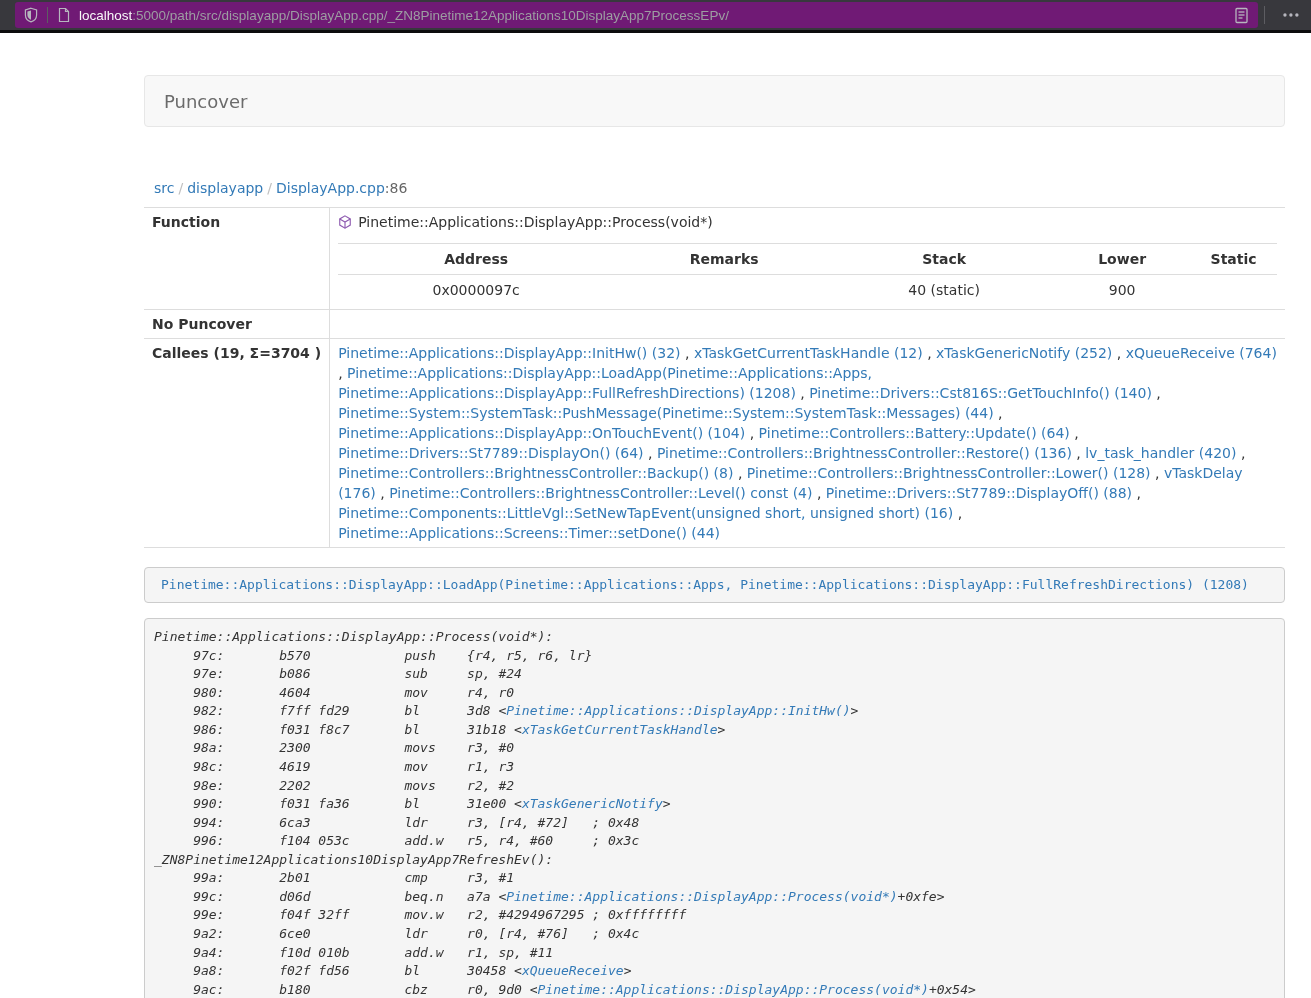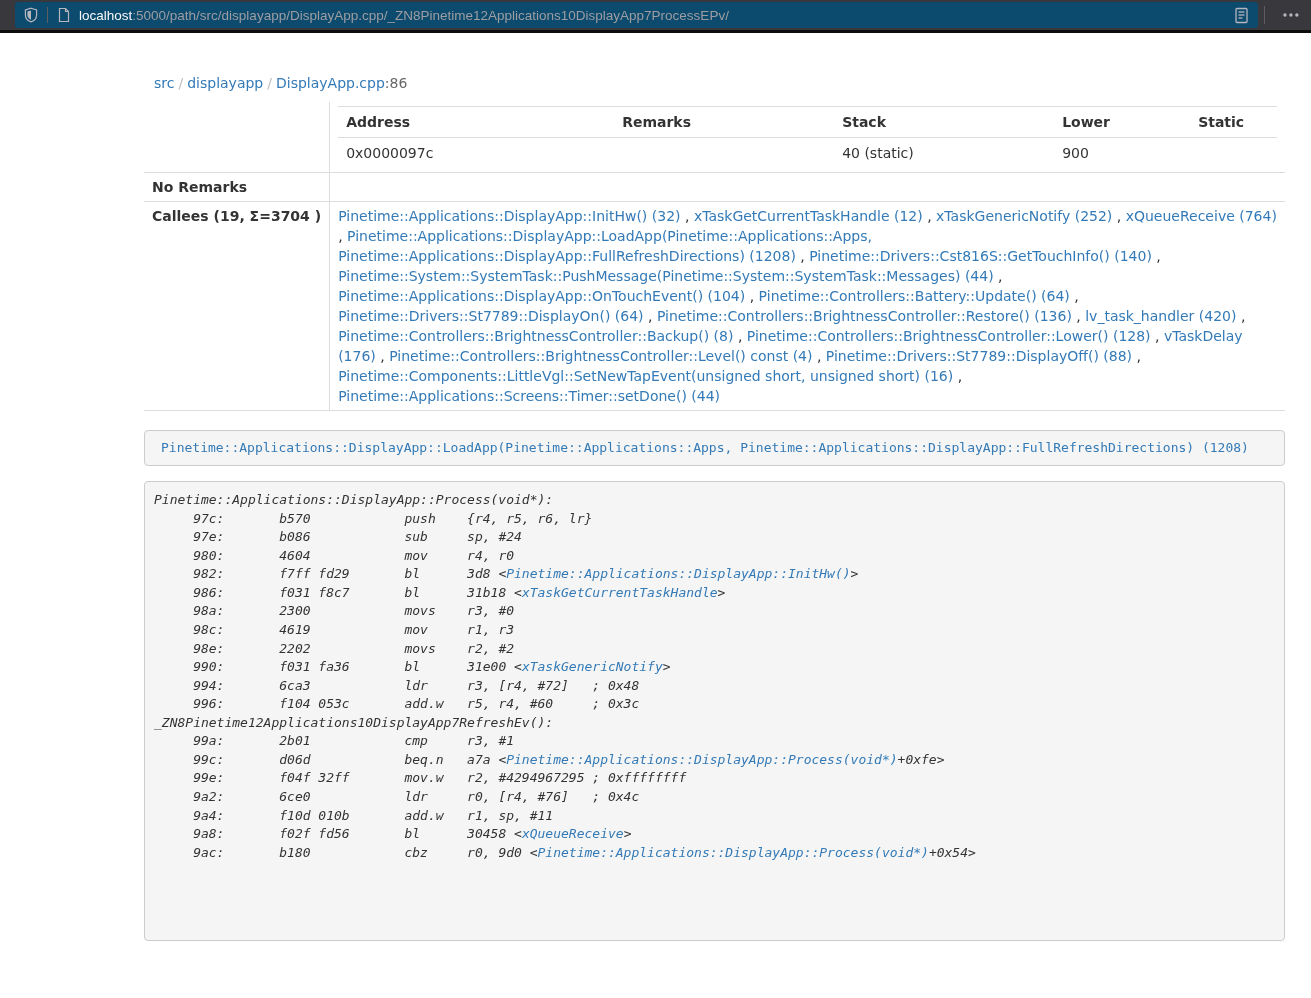--- a/index.html
+++ b/index.html
@@ -11,21 +11,21 @@
     color:#333;
   }
   
   .toolbar {
     height:33px; background:#38383d;
     border-bottom:3px solid #0c0c0d;
     display:flex; align-items:center;
   }
   .urlbar {
     margin-left:15px; width:1253px; height:26px;
-    background:#0c4a6e; border-radius:3px;
+    background:#701a75; border-radius:3px;
     display:flex; align-items:center;
   }
   .urlbar svg { flex:0 0 auto; }
   .u-shield { margin:0 6px 0 8px; }
   .vdiv { width:1px; height:16px; background:#5d5d62; margin:0 7px 0 2px; }
   .u-page { margin:0 8px 0 2px; }
   .url-text {
     font-family:"Liberation Sans", sans-serif;
     font-size:13.5px; white-space:nowrap; overflow:hidden;
     color:#9d9da2; flex:1 1 auto;
@@ -35,36 +35,36 @@
   .tb-div { width:1px; height:18px; background:#5d5d62; margin:0 6px; }
   .u-menu { margin:0 10px; }
   
   .page { margin-left:144px; width:1141px; }
   .navbar {
     margin-top:42px; height:52px;
     background:#f8f8f8; border:1px solid #e7e7e7; border-radius:4px;
     display:flex; align-items:center;
   }
   .brand { padding-left:19px; font-size:18px; color:#6b6b6b; text-decoration:none; }
-  .breadcrumb { margin-top:40px; padding-left:10px; font-size:14px; line-height:20px; }
+  .breadcrumb { margin-top:51px; padding-left:10px; font-size:14px; line-height:20px; }
   .breadcrumb .sep { color:#c0c0c0; padding:0 4px; }
   .breadcrumb .suffix { color:#666; }
   a.lnk { color:#337ab7; text-decoration:none; cursor:pointer; }
   
   table.main-table {
     margin-top:9px; width:100%;
     border-collapse:collapse; font-size:14px; color:#333;
     border-bottom:1px solid #ddd;
   }
   table.main-table td { vertical-align:top; padding:4px 8px; line-height:20px; }
   tr.bt > td { border-top:1px solid #ddd; }
   td.label-col { width:146px; border-right:1px solid #ddd; font-weight:bold; white-space:nowrap; }
   td.no-pad { padding:0; }
   table.stats { width:100%; border-collapse:collapse; font-size:14px; }
-  table.stats th, table.stats td { text-align:left; padding:5px 8px; line-height:20px; font-weight:normal; }
+  table.stats th, table.stats td { text-align:center; padding:5px 8px; line-height:20px; font-weight:normal; }
   table.stats th { font-weight:bold; border-top:1px solid #ddd; border-bottom:1px solid #ddd; }
   table.stats th:nth-child(1){ width:276px; }
   table.stats th:nth-child(2){ width:220px; }
   table.stats th:nth-child(3){ width:220px;margin-left:20px; }
   table.stats th:nth-child(4){ width:136px; }
   td.callees { padding:6px 8px; line-height:20px; }
   .cube { display:inline-block; vertical-align:-3px; margin-right:6px; }
   
   .callee-box {
     margin-top:19px;
@@ -110,27 +110,41 @@
   <div class="tb-div"></div>
   <svg class="u-menu" width="20" height="16" viewBox="0 0 20 16">
     <circle cx="4" cy="8" r="1.7" fill="#b6b6be"></circle>
     <circle cx="10" cy="8" r="1.7" fill="#b6b6be"></circle>
     <circle cx="16" cy="8" r="1.7" fill="#b6b6be"></circle>
   </svg>
 </div>
 
 <div class="page">
 
+  <div class="navbar">
+    <a class="brand" href="#">Puncover</a>
+  </div>
 
   <div class="breadcrumb">
     <a class="lnk" href="#">src</a><span class="sep">/</span><a class="lnk" href="#">displayapp</a><span class="sep">/</span><a class="lnk" href="#">DisplayApp.cpp</a><span class="suffix">:86</span>
   </div>
 
   <table class="main-table">
     <tbody>
+        <tr class="bt">
+      <td class="label-col">Function</td>
+      <td>
+        <span class="cube">
+          <svg width="14" height="16" viewBox="0 0 16 16">
+            <path d="M8 1 L14 4.5 V11.5 L8 15 L2 11.5 V4.5 Z" fill="none" stroke="#8e5bb0" stroke-width="1.3"></path>
+            <path d="M2 4.5 L8 8 L14 4.5 M8 8 V15" fill="none" stroke="#8e5bb0" stroke-width="1.3"></path>
+          </svg>
+        </span><span>Pinetime::Applications::DisplayApp::Process(void*)</span>
+      </td>
+    </tr>
     <tr>
       <td class="label-col"></td>
       <td class="no-pad">
         <table class="stats">
           <thead>
                 <tr>
                   <th>Address</th>
                   <th>Remarks</th>
                   <th>Stack</th>
                   <th>Lower</th>
@@ -143,21 +157,21 @@
                   <td></td>
                   <td>40 (static)</td>
                   <td>900</td>
                   <td></td>
                 </tr>
               </tbody>
         </table>
       </td>
     </tr>
     <tr class="bt">
-      <td class="label-col">No Remarks</td>
+      <td class="label-col">No Puncover</td>
       <td></td>
     </tr>
     <tr class="bt">
       <td class="label-col">Callees (19, Σ=3704 )</td>
       <td class="callees"><a class="lnk" href="#">Pinetime::Applications::DisplayApp::InitHw() (32)</a> , <a class="lnk" href="#">xTaskGetCurrentTaskHandle (12)</a> , <a class="lnk" href="#">xTaskGenericNotify (252)</a> , <a class="lnk" href="#">xQueueReceive (764)</a> , <a class="lnk" href="#">Pinetime::Applications::DisplayApp::LoadApp(Pinetime::Applications::Apps, Pinetime::Applications::DisplayApp::FullRefreshDirections) (1208)</a> , <a class="lnk" href="#">Pinetime::Drivers::Cst816S::GetTouchInfo() (140)</a> , <a class="lnk" href="#">Pinetime::System::SystemTask::PushMessage(Pinetime::System::SystemTask::Messages) (44)</a> , <a class="lnk" href="#">Pinetime::Applications::DisplayApp::OnTouchEvent() (104)</a> , <a class="lnk" href="#">Pinetime::Controllers::Battery::Update() (64)</a> , <a class="lnk" href="#">Pinetime::Drivers::St7789::DisplayOn() (64)</a> , <a class="lnk" href="#">Pinetime::Controllers::BrightnessController::Restore() (136)</a> , <a class="lnk" href="#">lv_task_handler (420)</a> , <a class="lnk" href="#">Pinetime::Controllers::BrightnessController::Backup() (8)</a> , <a class="lnk" href="#">Pinetime::Controllers::BrightnessController::Lower() (128)</a> , <a class="lnk" href="#">vTaskDelay (176)</a> , <a class="lnk" href="#">Pinetime::Controllers::BrightnessController::Level() const (4)</a> , <a class="lnk" href="#">Pinetime::Drivers::St7789::DisplayOff() (88)</a> , <a class="lnk" href="#">Pinetime::Components::LittleVgl::SetNewTapEvent(unsigned short, unsigned short) (16)</a> , <a class="lnk" href="#">Pinetime::Applications::Screens::Timer::setDone() (44)</a></td>
     </tr>
   </tbody>
     </table>
 
   <div class="callee-box">

